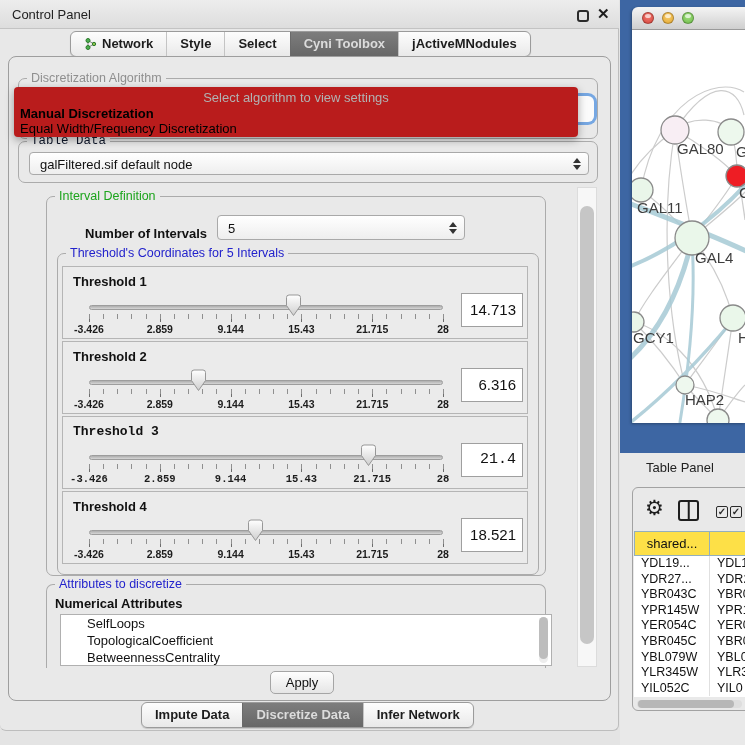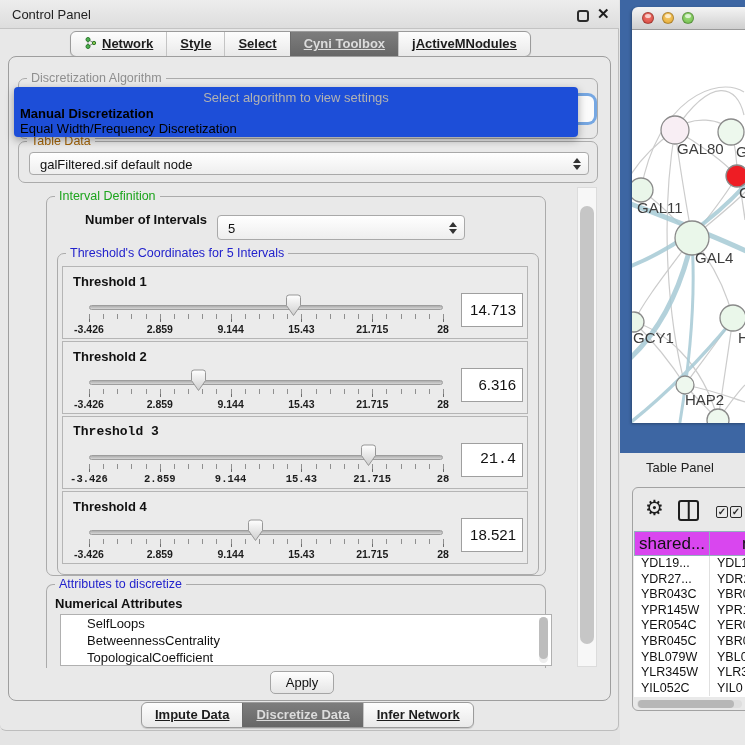--- a/index.html
+++ b/index.html
@@ -13,50 +13,50 @@
   #titlebar { left:0; top:0; width:619px; height:29px; background:linear-gradient(#ededed,#dddddd);
     border-bottom:1px solid #c3c3c3; }
   #titlebar .title { position:absolute; left:12px; top:7px; font-size:13px; color:#222; }
   #float-icon { left:577px; top:10px; width:12px; height:12px; border:2px solid #2b2b2b; border-radius:3px; }
   #close-icon { left:597px; top:5px; font-size:15px; font-weight:bold; color:#1d1d1d; }
 
   
   .seg-bar { display:flex; border:1px solid #9b9b9b; border-radius:6px; overflow:hidden;
     background:linear-gradient(#fdfdfd,#e9e9e9); box-shadow:0 1px 1px rgba(0,0,0,.15); }
   .seg { padding:4px 13px 5px; font-size:13px; font-weight:600; color:#1c1c1c; border-left:1px solid #c4c4c4;
-    display:flex; gap:5px; white-space:nowrap; cursor:default;text-decoration:underline; }
+    display:flex; align-items:center; gap:5px; white-space:nowrap; cursor:default; }
   .seg:first-child { border-left:none; }
   .seg.selected { background:linear-gradient(#7d7d7d,#676767); color:#dcdcdc; border-left-color:#6a6a6a; }
   #top-tabs { left:70px; top:31px; }
   #bottom-tabs { left:141px; top:702px; }
 
   
   #content-box { left:8px; top:56px; width:603px; height:645px; border:1px solid #9e9e9e;
     border-radius:8px; background:#e9e9e9; }
 
   
   .group { position:absolute; border:1px solid #ababab; border-radius:7px; }
   .group-title { position:absolute; top:-8px; left:8px; background:#e9e9e9; padding:0 4px;
     font-size:12.5px; white-space:nowrap; }
   .t-gray { color:#8f8f8f; }
-  .t-black { color:#a16207; }
+  .t-black { color:#0f172a;font-family:Liberation Mono, monospace; }
   .t-green { color:#1ca41c; }
   .t-blue { color:#2222cc; }
 
   
   .combo { position:absolute; background:linear-gradient(#ffffff,#eeeeee); border:1px solid #a9a9a9;
     border-radius:4px; font-size:13px; color:#111; }
   .combo .val { position:absolute; left:10px; top:50%; transform:translateY(-50%); }
   .spinner { position:absolute; right:7px; top:50%; transform:translateY(-50%); width:8px; height:12px; }
   .spinner i { position:absolute; left:0; width:0; height:0; border-left:4px solid transparent; border-right:4px solid transparent; }
   .spinner i.up { top:0; border-bottom:5px solid #333; }
   .spinner i.dn { bottom:0; border-top:5px solid #333; }
 
   
-  #algo-popup { left:14px; top:87px; width:564px; height:50px; background:#1d4ed8; border-radius:4px;
+  #algo-popup { left:14px; top:87px; width:564px; height:50px; background:#b91c1c; border-radius:4px;
     box-shadow:0 3px 9px rgba(0,0,0,.35); z-index:10; }
   #algo-prompt { position:absolute; left:0; right:0; top:3px; text-align:center; font-size:13px; color:#b2b2b2; }
   .algo-item { position:absolute; left:6px; font-size:13px; color:#000; white-space:nowrap; }
   .algo-item.sel { font-weight:bold; }
   #focus-combo { left:558px; top:96px; width:36px; height:26px; border-radius:6px; background:#fbfbfb;
     box-shadow:0 0 0 3px rgba(105,160,225,.9); z-index:5; }
 
   
   .th-row { position:absolute; left:62px; width:466px; height:73px; border:1px solid #b5b5b5; background:#ebebeb; }
   .th-label { position:absolute; left:10px; top:7px; font-size:13px; font-weight:bold; color:#111; }
@@ -102,21 +102,21 @@
   #table-panel-title { left:646px; top:460px; font-size:13px; color:#222; }
   #table-box { left:632px; top:487px; width:114px; height:224px; border:1px solid #a2a2a2;
     border-radius:6px 0 0 6px; background:#e9e9e9; overflow:hidden; }
   #tb-gear { position:absolute; left:12px; top:8px; font-size:21px; color:#1e1e1e; }
   #tb-split { position:absolute; left:45px; top:12px; width:21px; height:21px; border:2.5px solid #1e1e1e; border-radius:3px; }
   #tb-split::after { content:""; position:absolute; left:50%; top:0; width:2.5px; height:100%; background:#1e1e1e; transform:translateX(-50%); }
   .tb-cb { position:absolute; top:18px; width:12px; height:12px; border:1.5px solid #2a2a2a; border-radius:2px;
     font-size:10px; line-height:10px; text-align:center; color:#2a2a2a; font-weight:bold; }
   #tb-cb1 { left:83px; } #tb-cb2 { left:97px; }
   #table-header { position:absolute; left:1px; top:43px; height:25px; display:flex; }
-  .th-cell { background:#d946ef; border:1px solid #93afbd; font-size:17px; color:#111;
+  .th-cell { background:#fde047; border:1px solid #93afbd; font-size:13px; color:#111;
     display:flex; align-items:center; justify-content:center; }
   #thc1 { width:76px; } #thc2 { width:84px; border-left:none; }
   #table-rows { position:absolute; left:1px; top:68px; width:160px; height:141px; background:#fff; }
   .t-row { display:flex; height:15.6px; font-size:12.5px; color:#111; }
   .t-c1 { width:76px; padding-left:7px; border-right:1px solid #e0e0e0; overflow:hidden; }
   .t-c2 { padding-left:7px; overflow:hidden; }
   #h-scroll { position:absolute; left:4px; top:212px; width:105px; height:8px; background:#dedede; border-radius:4px; }
   #h-scroll .thumb { position:absolute; left:1px; top:0; width:96px; height:8px; background:#b7b7b7; border-radius:4px; }
   svg text { font-family:"Liberation Sans",sans-serif; }
 </style>
@@ -187,21 +187,21 @@
         <span class="val">galFiltered.sif default node</span>
         <span class="spinner">
             <i class="up"></i>
             <i class="dn"></i>
           </span>
       </div>
     </div>
 
     <div class="group" style="left:46px;top:196px;width:500px;height:380px;">
       <span class="group-title t-green">Interval Definition</span>
-      <span class="abs" style="left:38px;top:15px;font-size:13px;font-weight:bold;color:#111;">Number of Intervals</span>
+      <span class="abs" style="left:38px;top:29px;font-size:13px;font-weight:bold;color:#111;">Number of Intervals</span>
       <div class="combo" style="left:170px;top:18px;width:248px;height:25px;">
         <span class="val">5</span>
         <span class="spinner">
             <i class="up"></i>
             <i class="dn"></i>
           </span>
       </div>
 
       <div class="group" style="left:10px;top:56px;width:482px;height:322px;">
         <span class="group-title t-blue">Threshold's Coordinates for 5 Intervals</span>
@@ -294,22 +294,22 @@
         </div>
       </div>
 
     <div class="group" style="left:46px;top:584px;width:500px;height:84px;border-bottom:none;border-radius:7px 7px 0 0;">
       <span class="group-title t-blue">Attributes to discretize</span>
     </div>
     <span class="abs" style="left:55px;top:596px;font-size:13px;font-weight:bold;color:#111;">Numerical Attributes</span>
     <div class="abs" id="attr-listbox">
       <div id="attr-items">
           <div class="attr-item">SelfLoops</div>
+          <div class="attr-item">TopologicalCoefficient</div>
           <div class="attr-item">BetweennessCentrality</div>
-          <div class="attr-item">TopologicalCoefficient</div>
         </div>
       <div id="attr-scroll">
           <div class="thumb"></div>
         </div>
     </div>
 
     <div class="abs" id="v-scroll">
       <div class="thumb"></div>
     </div>
 

